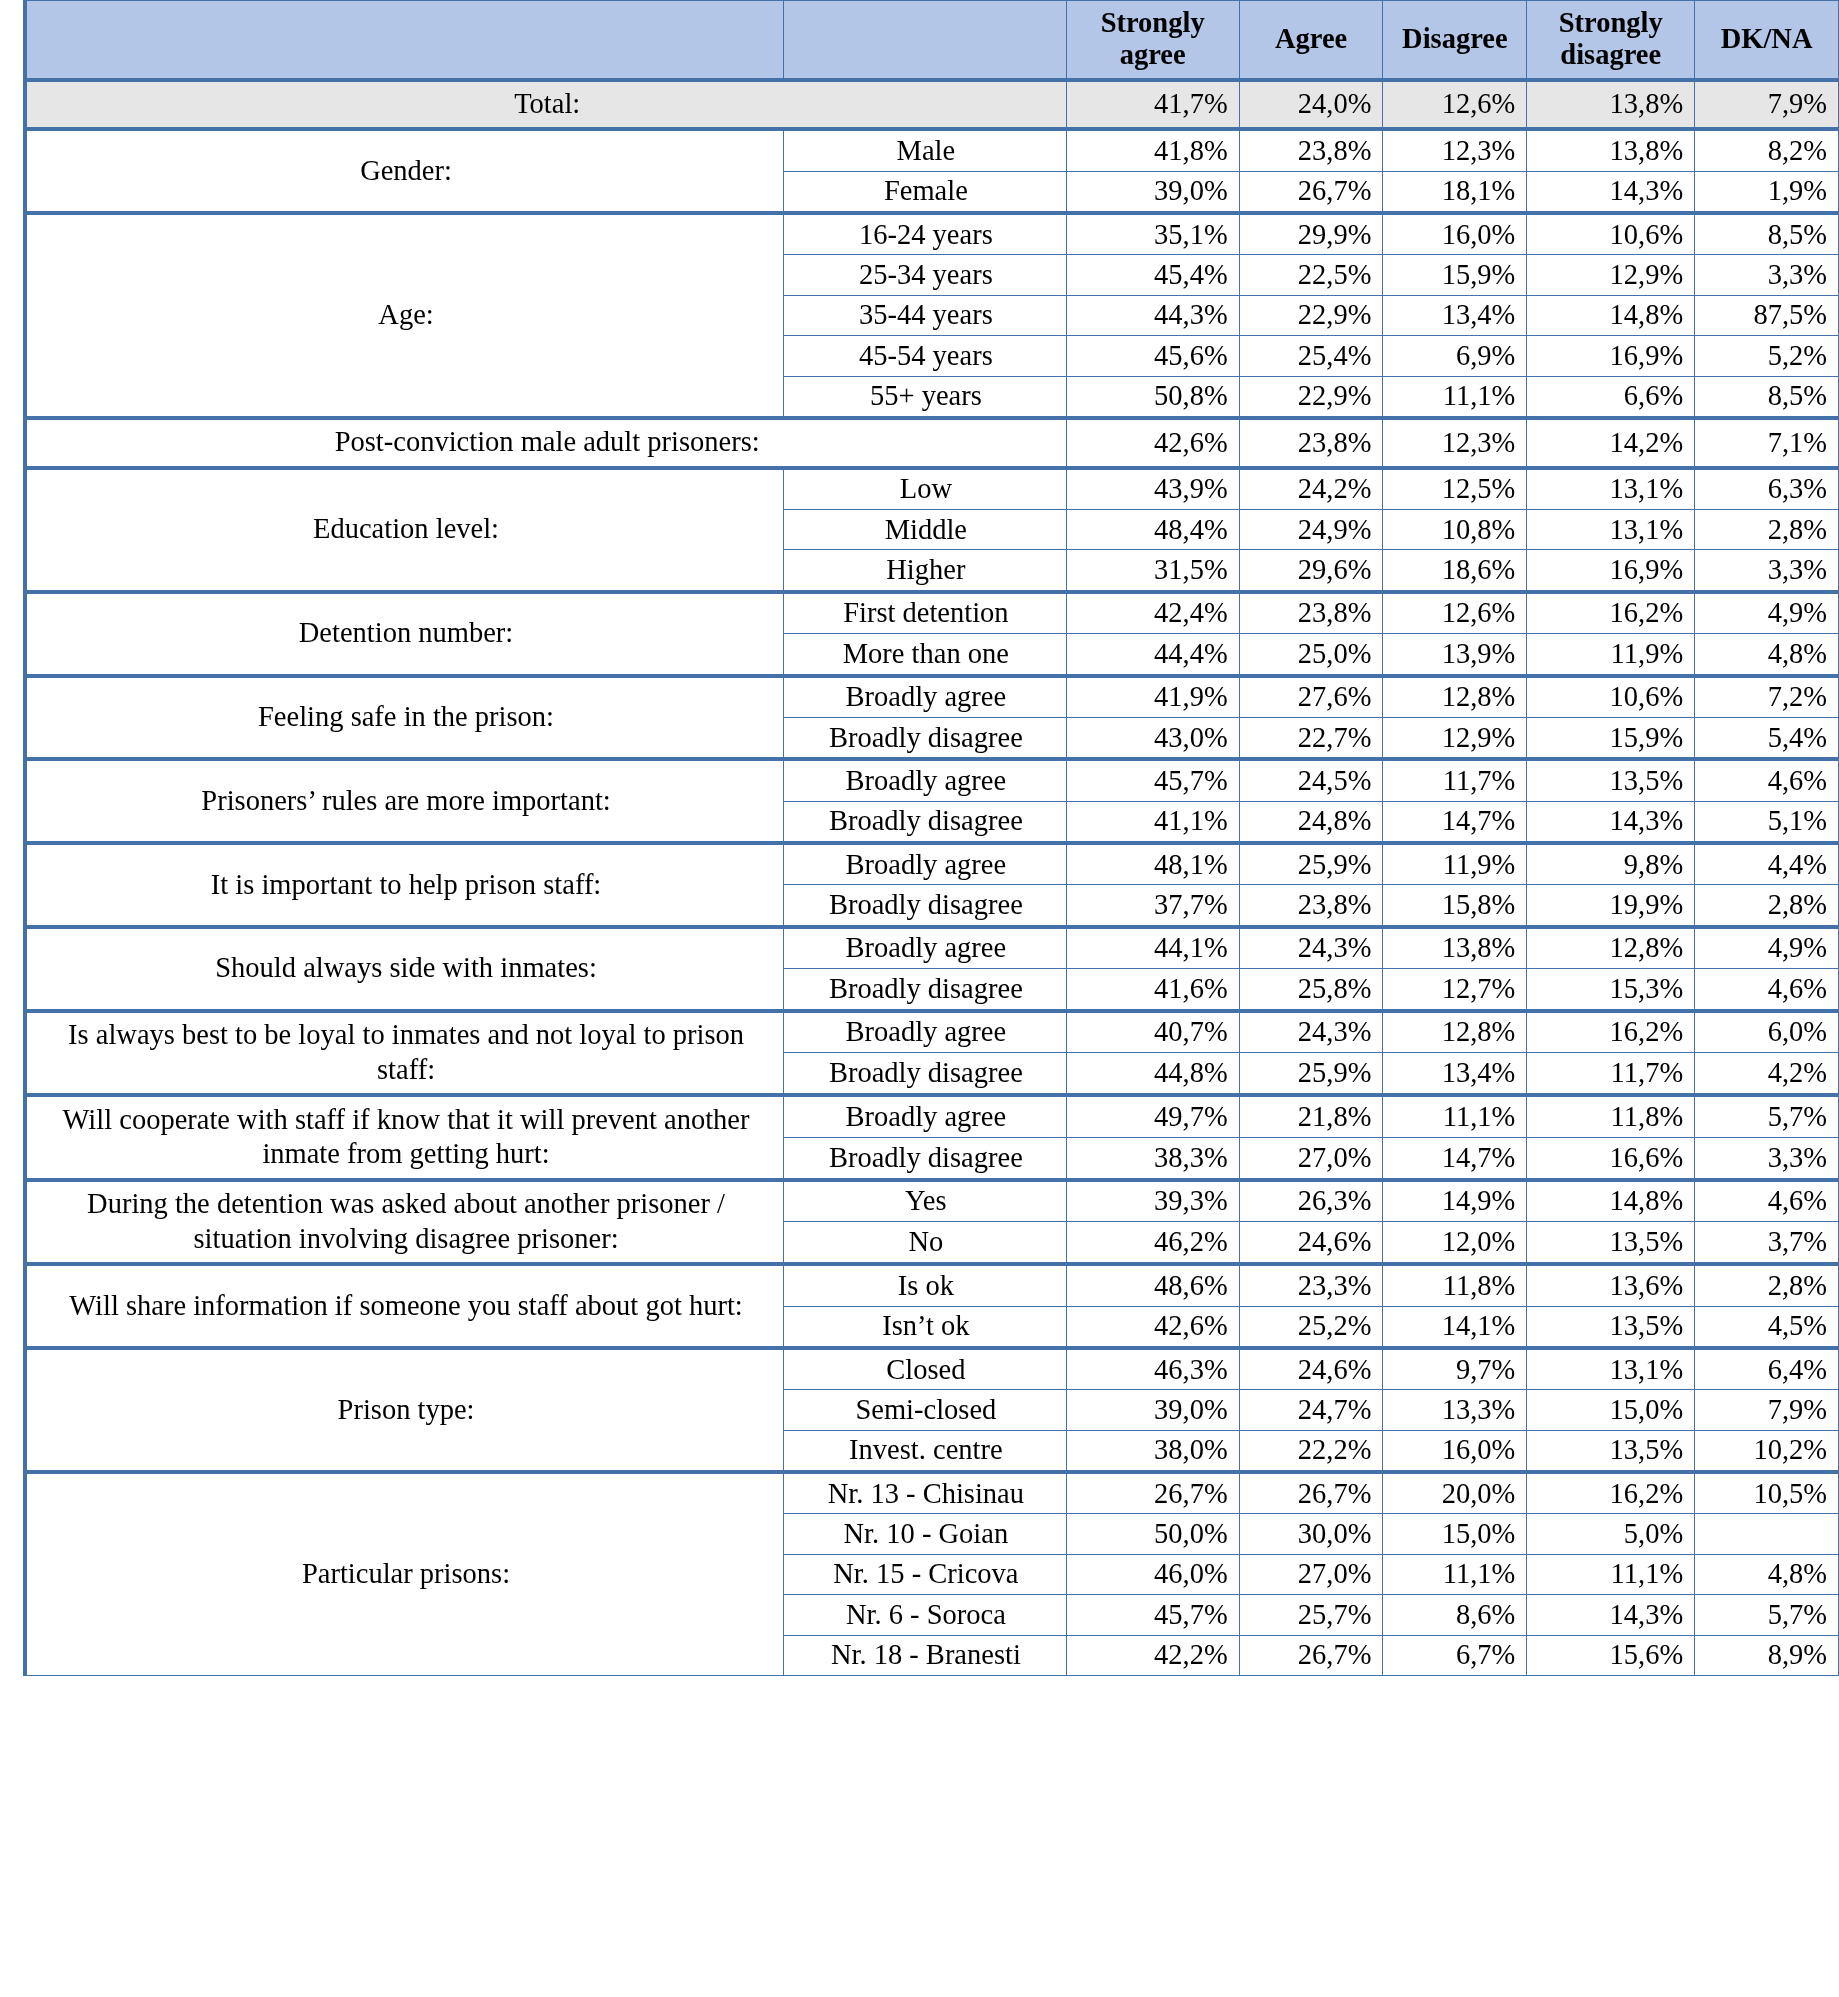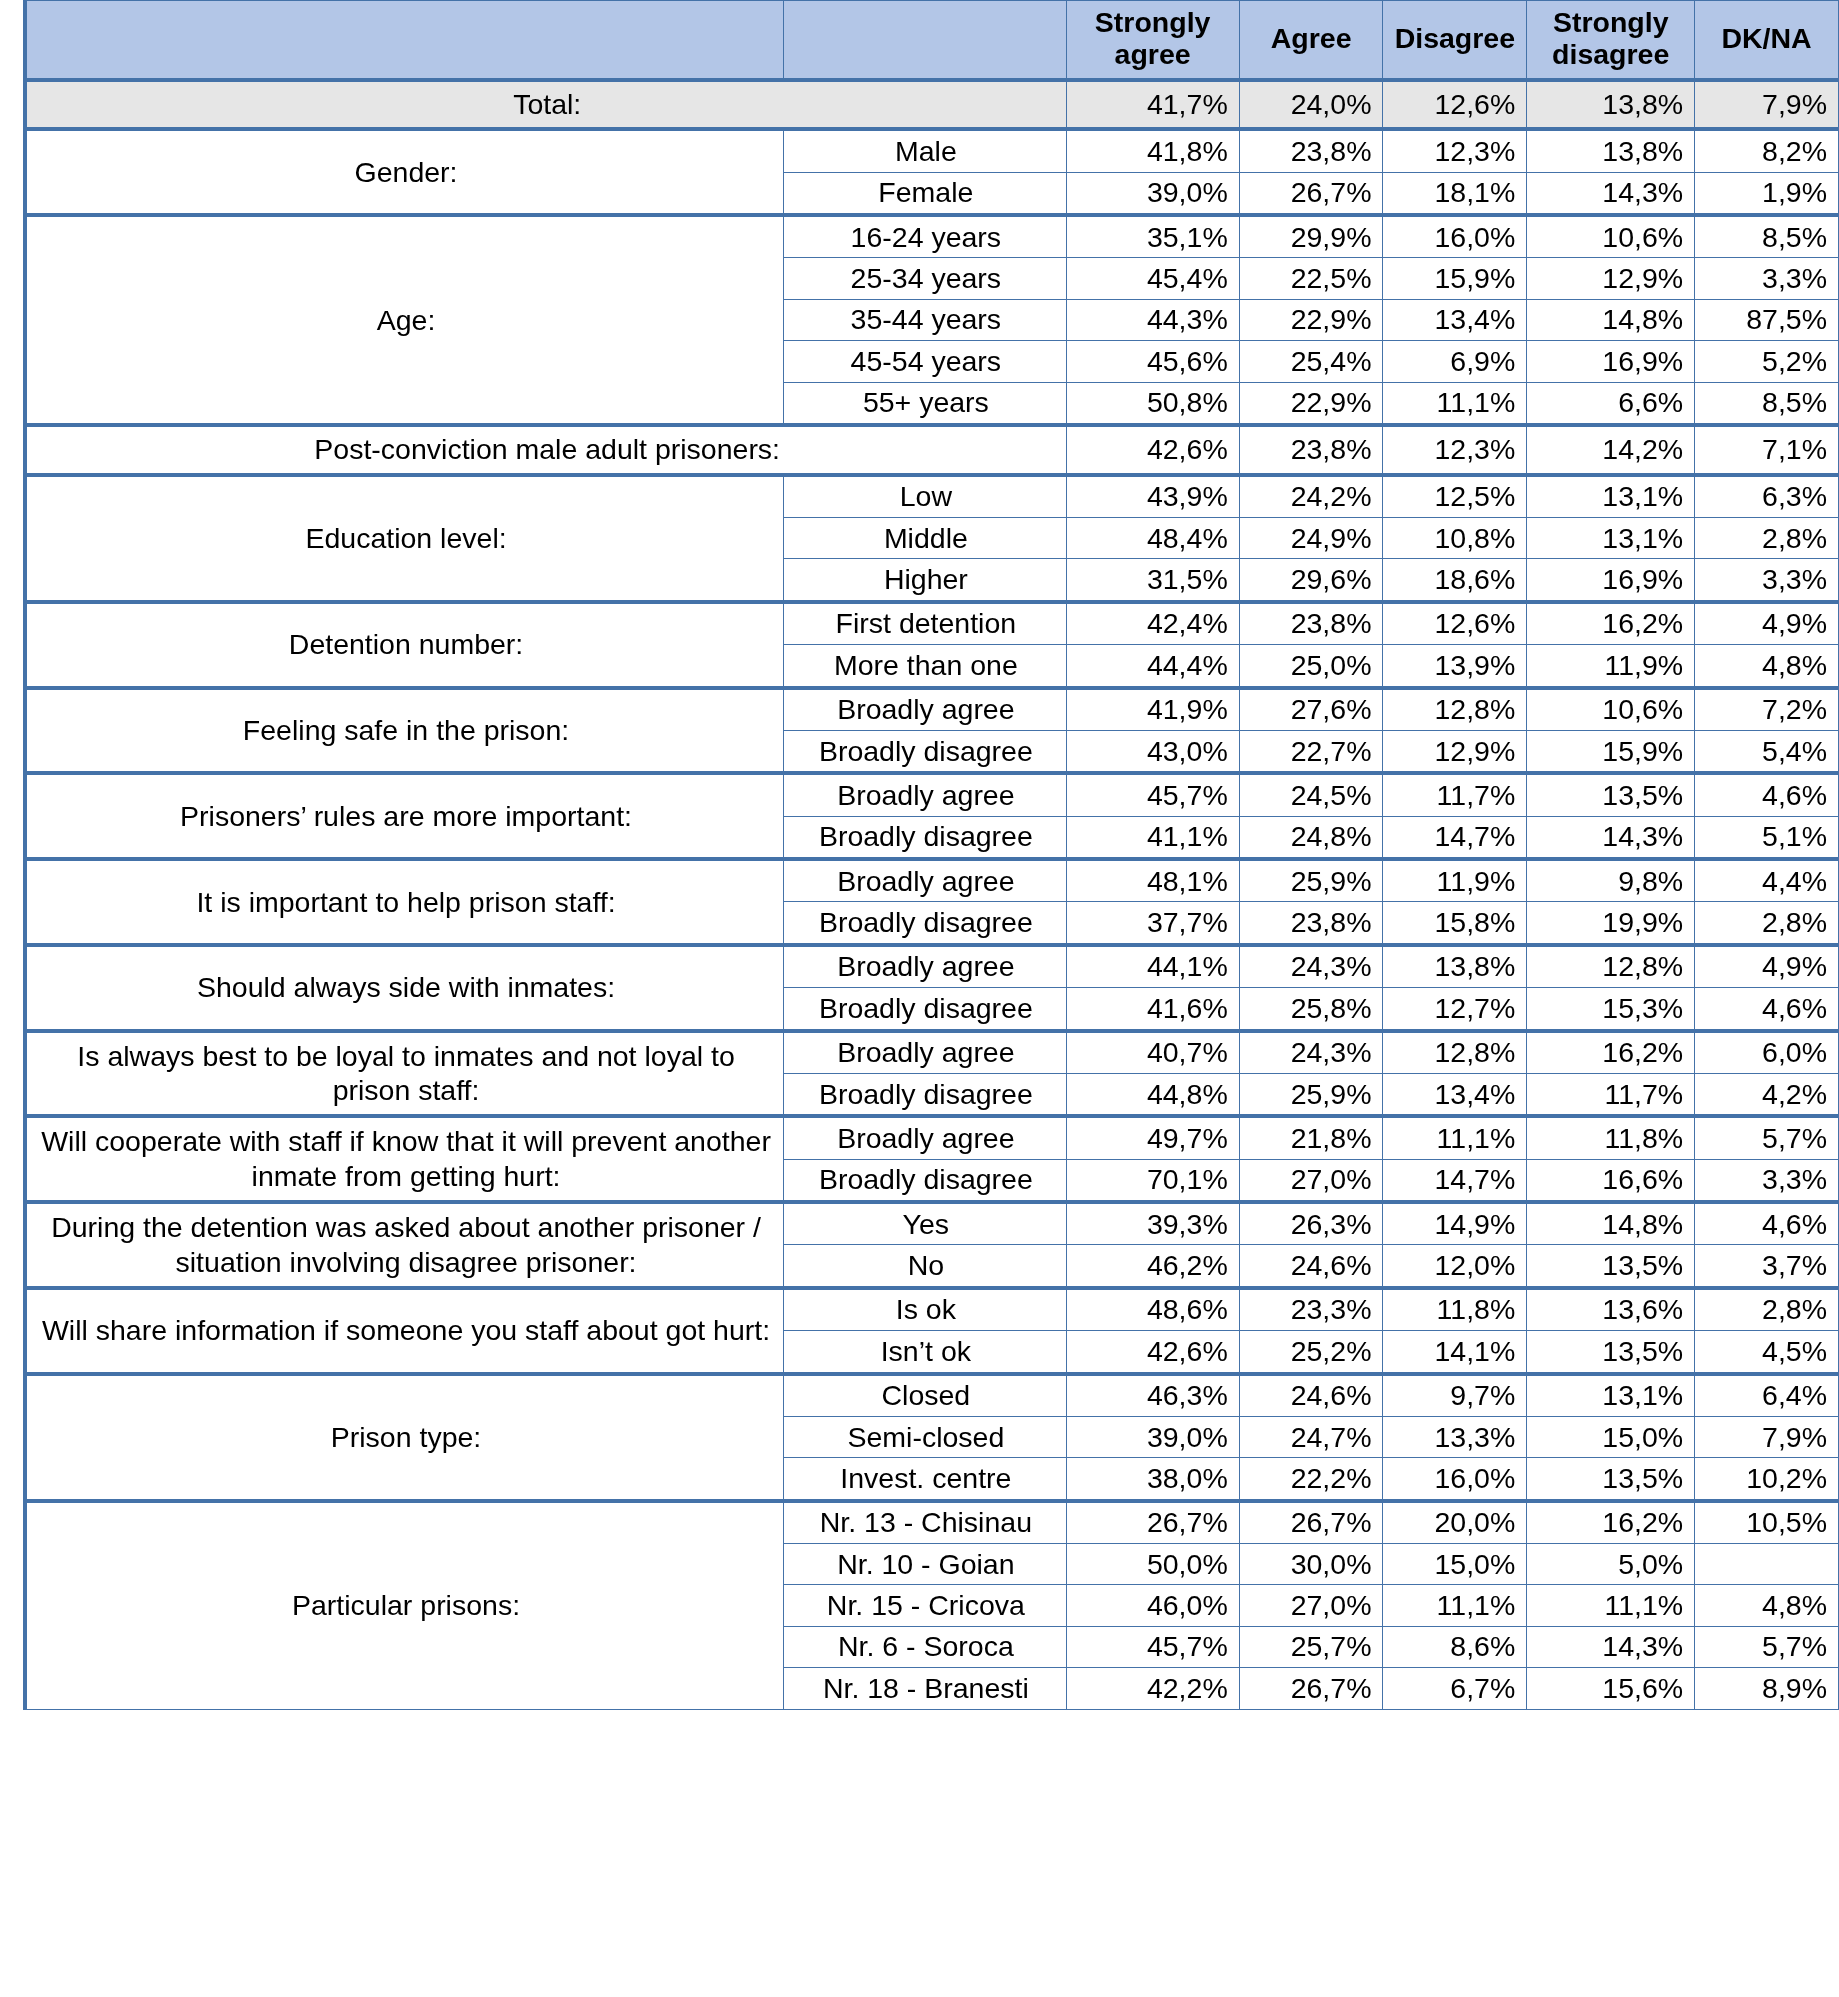--- a/index.html
+++ b/index.html
@@ -2,21 +2,21 @@
 <html style="font-size:14.7px"><head>
 <meta charset="utf-8">
 <style>
   html,body{margin:0;padding:0;background:#ffffff;}
   body{
     width:1839px;height:1997px;
     font-family:"Liberation Sans", sans-serif;
     -webkit-font-smoothing:antialiased;
     overflow:hidden;
   }
-  #wrap{position:relative;width:1839px;height:1960px;box-sizing:border-box;padding-left:23px;}
+  #wrap{position:relative;width:1839px;height:1960px;box-sizing:border-box;padding-left:23px;font-family:Liberation Serif, serif;}
   table{
     border-collapse:collapse;
     table-layout:fixed;
     width:1816px;
     font-size:28.5px;
     color:#000000;
   }
   col.c-cat{width:723px;}
   col.c-sub{width:269px;}
   col.c-d{width:137px;}
@@ -317,21 +317,21 @@
       <td class="cat leftedge" rowspan="2">Will cooperate with staff if know that it will prevent another inmate from getting hurt:</td>
       <td class="sub">Broadly agree</td>
       <td class="num">49,7%</td>
       <td class="num">21,8%</td>
       <td class="num">11,1%</td>
       <td class="num">11,8%</td>
       <td class="num">5,7%</td>
     </tr>
     <tr>
       <td class="sub">Broadly disagree</td>
-      <td class="num">70,1%</td>
+      <td class="num">38,3%</td>
       <td class="num">27,0%</td>
       <td class="num">14,7%</td>
       <td class="num">16,6%</td>
       <td class="num">3,3%</td>
     </tr>
 
     <tr class="grp">
       <td class="cat leftedge" rowspan="2">During the detention was asked about another prisoner / situation involving disagree prisoner:</td>
       <td class="sub">Yes</td>
       <td class="num">39,3%</td>

